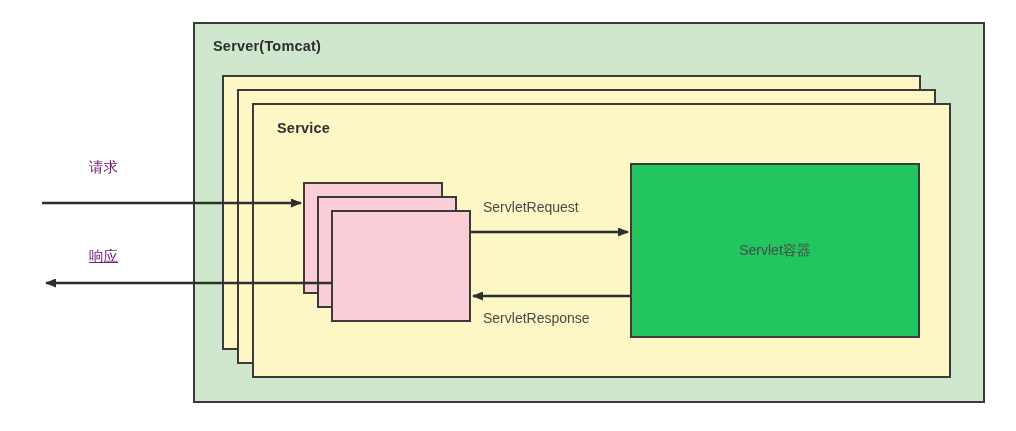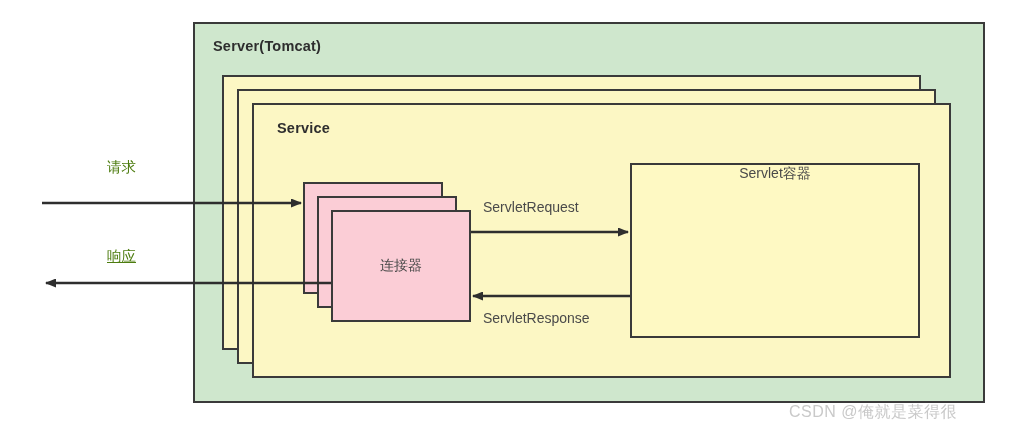--- a/index.html
+++ b/index.html
@@ -25,22 +25,23 @@
   .box-server {
     background: #cfe7cd;
   }
   .box-service {
     background: #fcf7c4;
   }
   .box-connector {
     background: #fbcdd6;
   }
   .box-servlet {
-    background: #fef9c3;
+    background: #22c55e;
     display: flex;
+    align-items: center;
     justify-content: center;
   }
   .box-title {
     position: absolute;
     font-weight: bold;
     font-size: 14.5px;
     color: #2e2e2e;
     letter-spacing: 0.2px;
     white-space: nowrap;
   }
@@ -52,23 +53,22 @@
   }
   .flow-label {
     position: absolute;
     font-size: 14px;
     color: #4a4a4a;
     white-space: nowrap;
   }
   .cn-label {
     position: absolute;
     font-size: 14.5px;
-    color: #4d7c0f;
+    color: #701a75;
     white-space: nowrap;
-    margin-left: 18px;
   }
   svg.arrows {
     position: absolute;
     left: 0;
     top: 0;
     width: 1016px;
     height: 431px;
     overflow: visible;
   }
   .watermark {
@@ -92,21 +92,20 @@
   <div class="box box-service" style="left:252px; top:103px; width:699px; height:275px;"></div>
   <div class="box-title" style="left:277px; top:120px;">Service</div>
 
   <div class="box box-servlet" style="left:630px; top:163px; width:290px; height:175px;">
     <span class="center-label">Servlet容器</span>
   </div>
 
   <div class="box box-connector" style="left:303px; top:182px; width:140px; height:112px;"></div>
   <div class="box box-connector" style="left:317px; top:196px; width:140px; height:112px;"></div>
   <div class="box box-connector" style="left:331px; top:210px; width:140px; height:112px;"></div>
-  <div class="center-label" style="position:absolute; left:331px; top:257px; width:140px;">连接器</div>
 
   <svg class="arrows" viewBox="0 0 1016 431">
     <defs>
       <marker id="arrowhead-right" markerWidth="11" markerHeight="9" refX="10" refY="4.5" orient="auto" markerUnits="userSpaceOnUse">
         <path d="M0,0 L11,4.5 L0,9 z" fill="#2e2e2e"></path>
       </marker>
       <marker id="arrowhead-left" markerWidth="11" markerHeight="9" refX="10" refY="4.5" orient="auto" markerUnits="userSpaceOnUse">
         <path d="M0,0 L11,4.5 L0,9 z" fill="#2e2e2e"></path>
       </marker>
     </defs>
@@ -118,15 +117,14 @@
     <line x1="471" y1="232" x2="628" y2="232" stroke="#2e2e2e" stroke-width="2.4" marker-end="url(#arrowhead-right)"></line>
 
     <line x1="630" y1="296" x2="473" y2="296" stroke="#2e2e2e" stroke-width="2.4" marker-end="url(#arrowhead-left)"></line>
   </svg>
 
   <div class="cn-label" style="left:89px; top:158px;">请求</div>
   <div class="cn-label" style="left:89px; top:247px;text-decoration:underline;">响应</div>
   <div class="flow-label" style="left:483px; top:199px;">ServletRequest</div>
   <div class="flow-label" style="left:483px; top:310px;">ServletResponse</div>
 
-  <div class="watermark" style="left:789px; top:402px;">CSDN @俺就是菜得很</div>
 
 </div>
 
 </body></html>

